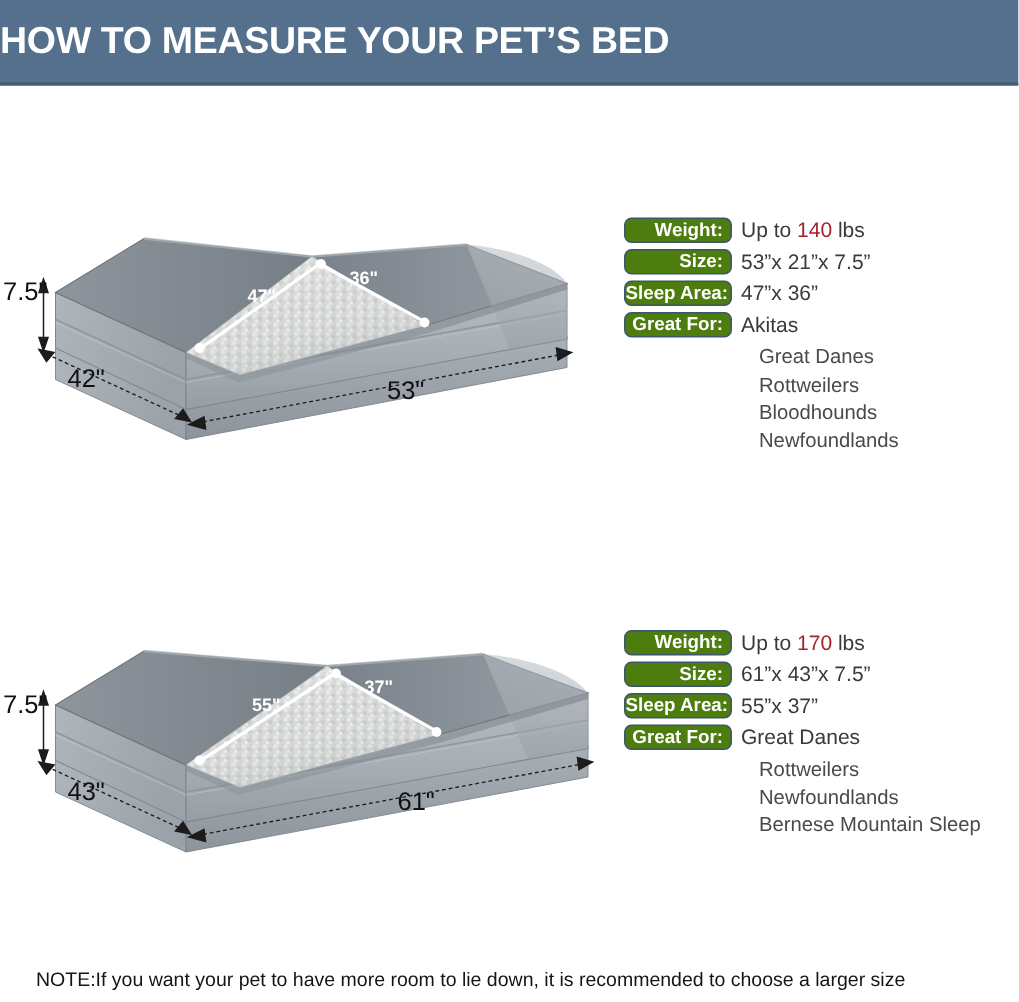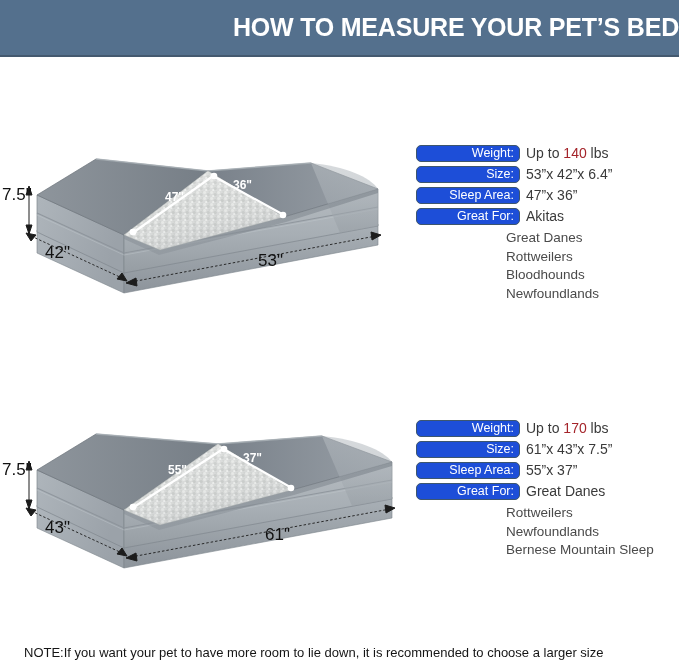--- a/index.html
+++ b/index.html
@@ -26,21 +26,21 @@
     border-bottom: 2px solid #44596f;
     box-sizing: border-box;
   }
   .banner-title {
     position: absolute;
     left: 0;
     top: 0;
     width: 679px;
     height: 55px;
     line-height: 55px;
-    text-align: right;
+    text-align: left;
     color: #ffffff;
     font-size: 25px;
     font-weight: bold;
     letter-spacing: -0.2px;
     white-space: nowrap;
   }
 
   
   .section {
     position: absolute;
@@ -65,29 +65,29 @@
     top: 20px;
     width: 260px;
   }
   .spec-row {
     display: flex;
     align-items: center;
     height: 17px;
     margin-bottom: 4px;
   }
   .spec-label {
-    width: 104px;
+    width: 72px;
     height: 17px;
     box-sizing: border-box;
-    background: #1d4ed8;
+    background: #4d7c0f;
     border: 1px solid #3d566e;
     border-radius: 5px;
     color: #ffffff;
     font-size: 12.5px;
-    font-weight: normal;
+    font-weight: bold;
     text-align: right;
     line-height: 15px;
     padding-right: 5px;
     white-space: nowrap;
     flex: 0 0 auto;
   }
   .spec-value {
     margin-left: 6px;
     color: #3a3a3a;
     font-size: 14px;
@@ -229,21 +229,21 @@
     </svg>
   </div>
 
   <div class="spec-panel">
     <div class="spec-row">
       <div class="spec-label">Weight:</div>
       <div class="spec-value"><span>Up to </span><span class="weight-num">140</span><span> lbs</span></div>
     </div>
     <div class="spec-row">
       <div class="spec-label">Size:</div>
-      <div class="spec-value">53”x 42”x 6.4”</div>
+      <div class="spec-value">53”x 21”x 7.5”</div>
     </div>
     <div class="spec-row">
       <div class="spec-label">Sleep Area:</div>
       <div class="spec-value">47”x 36”</div>
     </div>
     <div class="spec-row">
       <div class="spec-label">Great For:</div>
       <div class="spec-value">Akitas</div>
     </div>
     <div class="breed-list">

